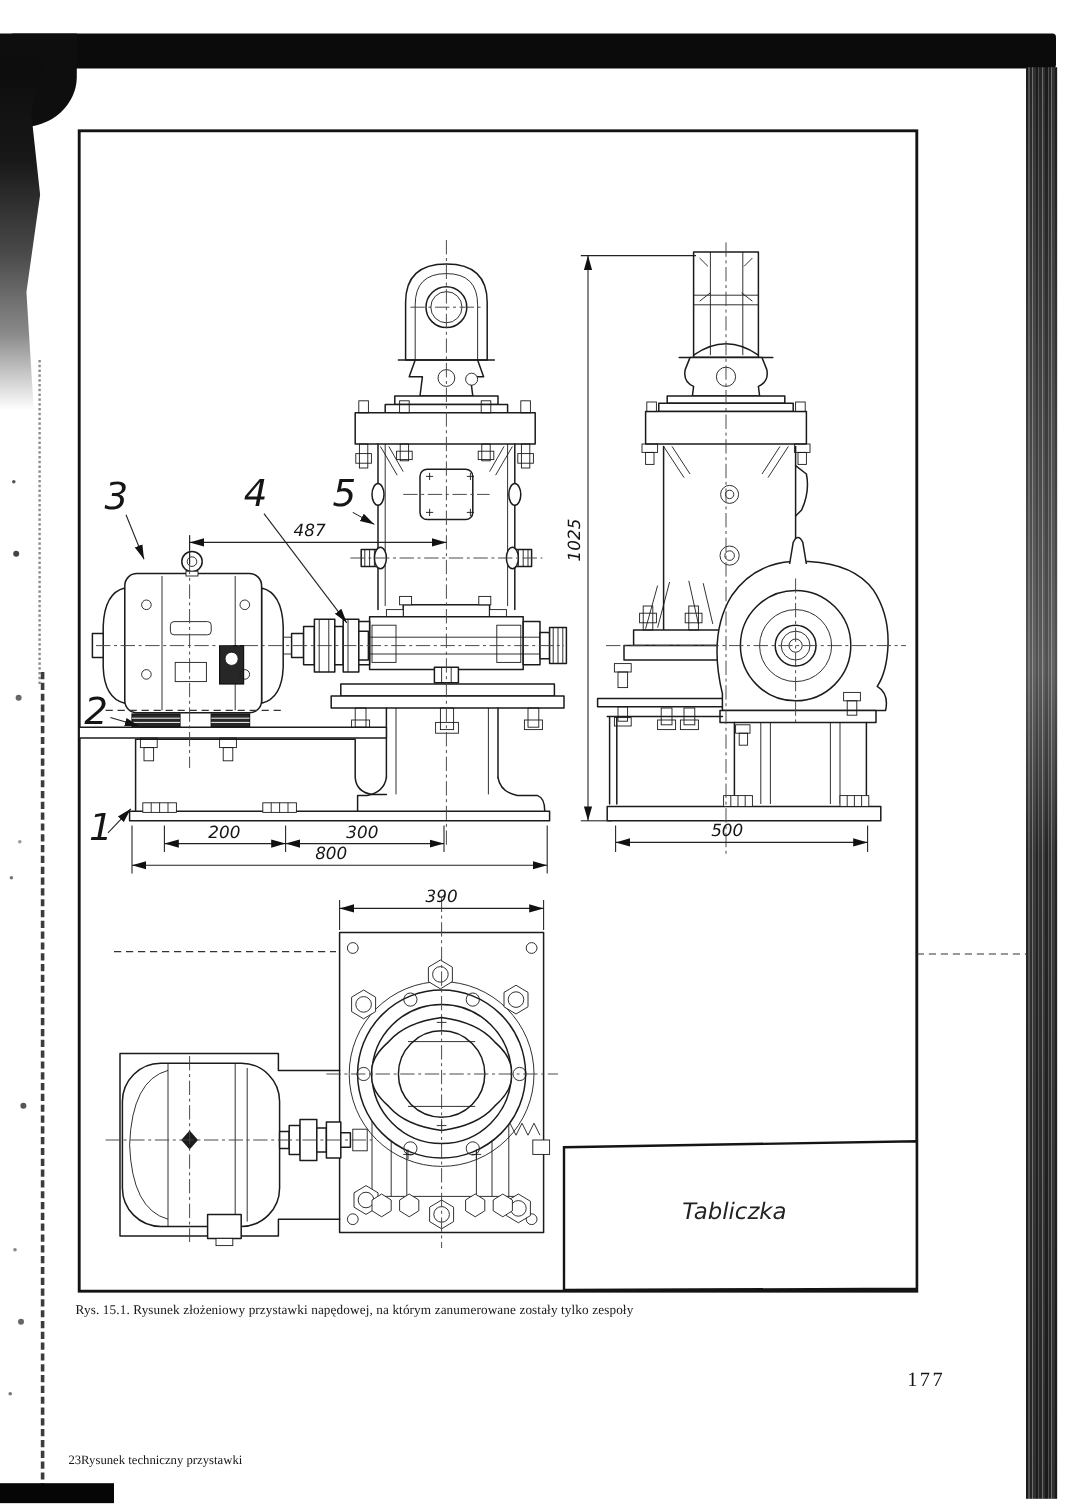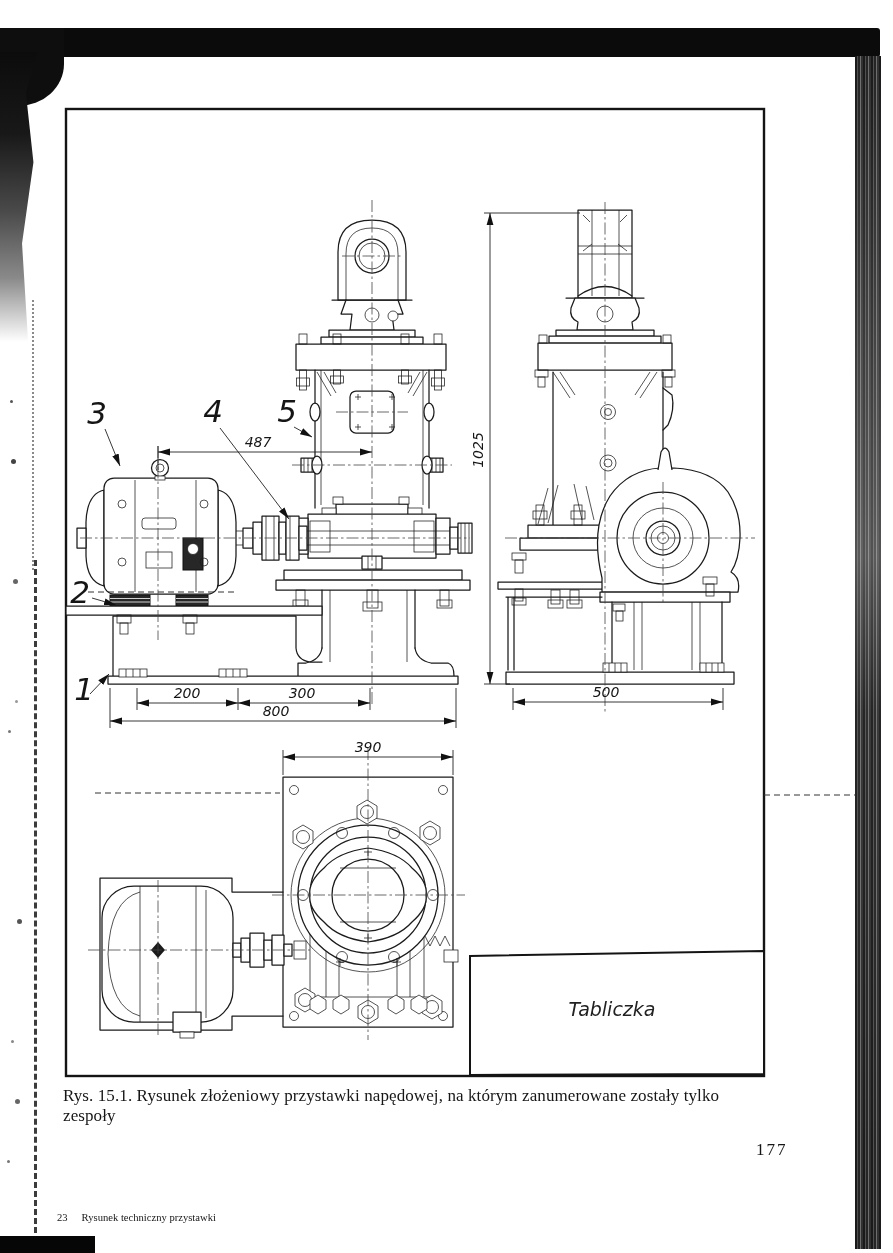--- a/index.html
+++ b/index.html
@@ -16,23 +16,23 @@
   #spine-dash{left:34px;top:560px;width:0;height:682px;border-left:3px dashed #3c3c3c}
   #speck{left:10px;top:400px;width:3px;height:3px;background:#555;border-radius:50%;
      box-shadow:4px 180px 0 1px #666, -2px 330px 0 #777, 8px 520px 0 1px #555,
                 1px 640px 0 #888, 6px 700px 0 1px #666, -3px 760px 0 #777,
                 5px 300px 0 #999, 2px 60px 0 1px #444}
   #scan-right{left:855px;top:56px;width:26px;height:1193px;
      background:linear-gradient(to bottom,rgba(255,255,255,0) 0%,rgba(255,255,255,.25) 42%,rgba(255,255,255,.05) 55%,rgba(255,255,255,0) 100%),
        repeating-linear-gradient(90deg,#1a1a1a 0 2px,#4f4f4f 2px 3px,#242424 3px 5px,#6d6d6d 5px 6px,#303030 6px 8px)}
   #bottom-strip{left:0;top:1236px;width:95px;height:17px;background:#060606}
   
-  #caption{left:63px;top:1086px;width:660px;font-size:17px;letter-spacing:.1px}
+  #caption{left:63px;top:1086px;width:660px;font-size:11px;letter-spacing:.1px}
   #footer{left:57px;top:1212px;font-size:10.6px}
-  #footer .num{margin-right:14px}
+  #footer .num{}
   #pageno{left:756px;top:1140px;font-size:17px;letter-spacing:2px}
   
   text{font-family:"DejaVu Sans",sans-serif}
   text.dim{font-size:14px;font-style:italic;fill:#151515;text-anchor:middle}
   text.pn{font-size:31px;font-style:italic;fill:#151515;text-anchor:middle}
   text.tb{font-size:19px;font-style:italic;fill:#222;text-anchor:middle}
   .s{stroke:#1b1b1b;fill:none;stroke-width:1.25;stroke-linecap:round;stroke-linejoin:round}
   .sf{stroke:#1b1b1b;fill:#fff;stroke-width:1.25;stroke-linejoin:round}
   .t{stroke:#1b1b1b;fill:none;stroke-width:.75}
   .tf{stroke:#1b1b1b;fill:#fff;stroke-width:.75}

